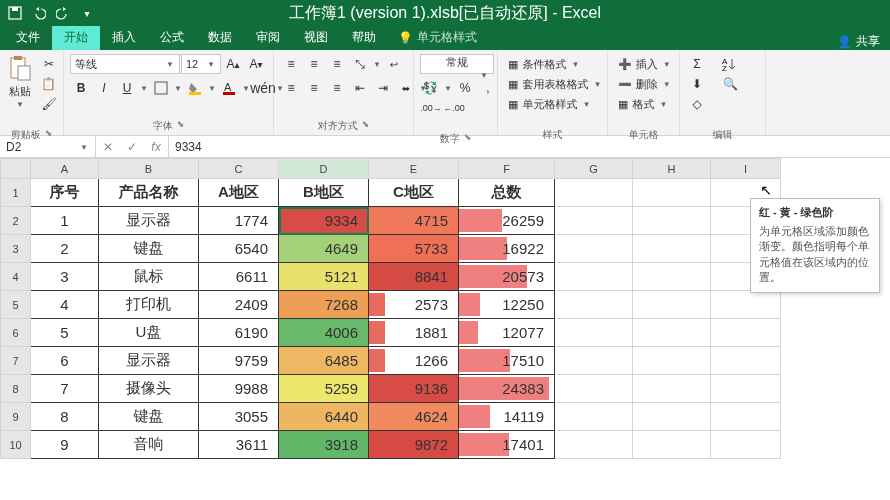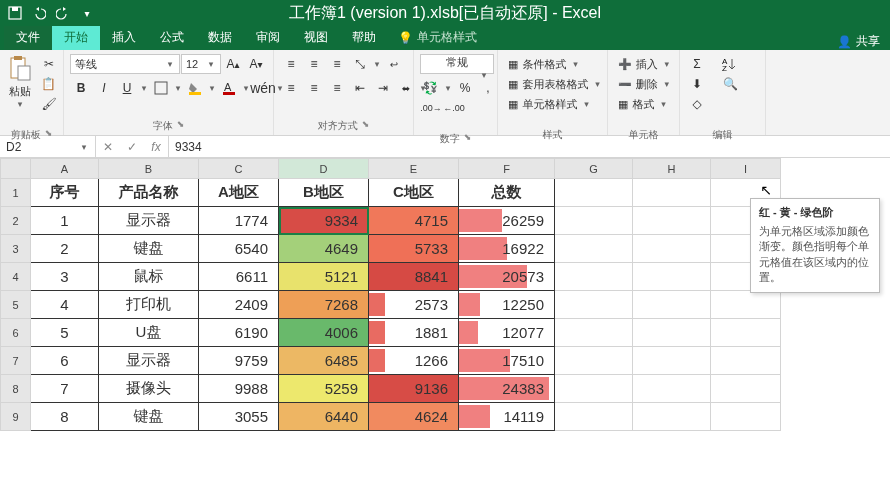--- a/index.html
+++ b/index.html
@@ -445,20 +445,32 @@
           <td class="data seq">8</td>
           <td class="data txt">键盘</td>
           <td class="data num">3055</td>
           <td class="data num " style="background:#eeb563">6440</td>
           <td class="data num bar-cell" style="background:#f18a5f"><span class="val">4624</span></td>
           <td class="data num bar-cell"><span class="bar" style="width:33%"></span><span class="val">14119</span></td>
           <td></td>
           <td></td>
           <td></td>
         </tr>
+        <tr>
+          <th class="row-head">10</th>
+          <td class="data seq">9</td>
+          <td class="data txt">音响</td>
+          <td class="data num">3611</td>
+          <td class="data num " style="background:#63b768">3918</td>
+          <td class="data num bar-cell" style="background:#d64a44"><span class="val">9872</span></td>
+          <td class="data num bar-cell"><span class="bar" style="width:53%"></span><span class="val">17401</span></td>
+          <td></td>
+          <td></td>
+          <td></td>
+        </tr>
       </tbody>
     </table>
   <div class="tooltip">
     <div class="tt-title">红 - 黄 - 绿色阶</div>
     <div class="tt-body">为单元格区域添加颜色渐变。颜色指明每个单元格值在该区域内的位置。</div>
   </div>
   <div class="cursor-arrow" style="right:118px; top:24px;">↖</div>
 </div>
 
 </body></html>

